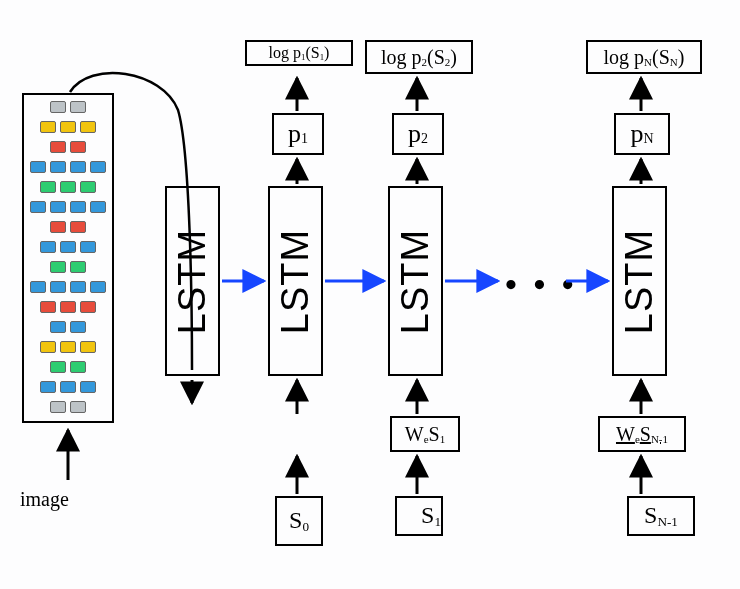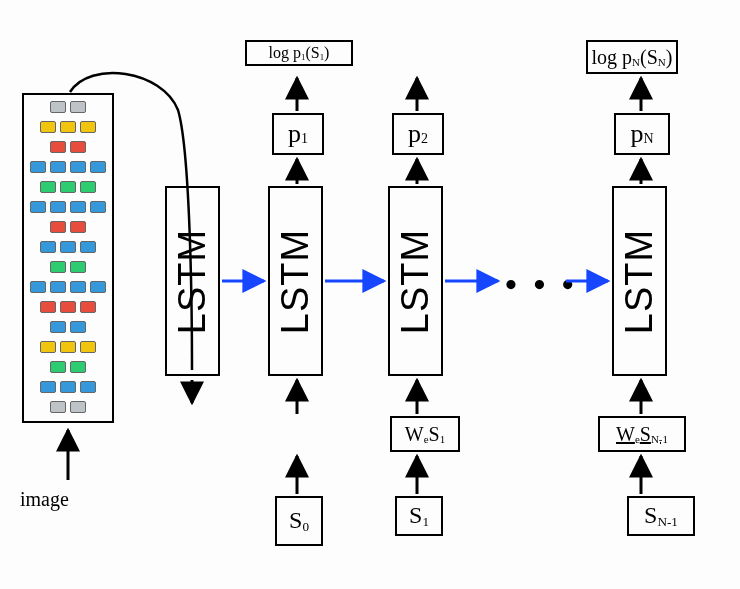--- a/index.html
+++ b/index.html
@@ -125,35 +125,38 @@
       <sub style="font-size:14px;margin-top:10px;">2</sub>
     </div>
 <div class="framebox" style="left:614px;top:113px;width:56px;height:42px;font-size:26px;">
       <span>p</span>
       <sub style="font-size:14px;margin-top:10px;">N</sub>
     </div>
 
 <div class="framebox sub" style="left:245px;top:40px;width:108px;height:26px;font-size:16px;">
       <span><span>log p</span><sub>1</sub><span>(S</span><sub>1</sub><span>)</span></span>
     </div>
-<div class="framebox sub" style="left:586px;top:40px;width:92px;height:34px;font-size:20px;">
+<div class="framebox sub" style="left:365px;top:40px;width:108px;height:34px;font-size:20px;">
+      <span><span>log p</span><sub>2</sub><span>(S</span><sub>2</sub><span>)</span></span>
+    </div>
+<div class="framebox sub" style="left:586px;top:40px;width:116px;height:34px;font-size:20px;">
       <span><span>log p</span><sub>N</sub><span>(S</span><sub>N</sub><span>)</span></span>
     </div>
 
 <div class="framebox sub" style="left:382px;top:416px;width:70px;height:36px;font-size:20px;margin-left:8px;">
       <span><span>W</span><sub>e</sub><span>S</span><sub>1</sub></span>
     </div>
 <div class="framebox sub" style="left:598px;top:416px;width:88px;height:36px;font-size:20px;text-decoration:underline;">
       <span><span>W</span><sub>e</sub><span>S</span><sub>N-1</sub></span>
     </div>
 
 <div class="framebox sub" style="left:275px;top:496px;width:48px;height:50px;font-size:24px;">
       <span><span>S</span><sub>0</sub></span>
     </div>
-<div class="framebox sub" style="left:395px;top:496px;width:48px;height:40px;font-size:24px;">
+<div class="framebox sub" style="left:395px;top:496px;width:48px;height:40px;font-size:24px;justify-content:flex-end;">
       <span><span>S</span><sub>1</sub></span>
     </div>
 <div class="framebox sub" style="left:611px;top:496px;width:68px;height:40px;font-size:24px;margin-left:16px;">
       <span><span>S</span><sub>N-1</sub></span>
     </div>
 
 <div class="dots" style="left:505px;top:266px;">• • •</div>
 
 <svg class="arrows">
   <defs>

